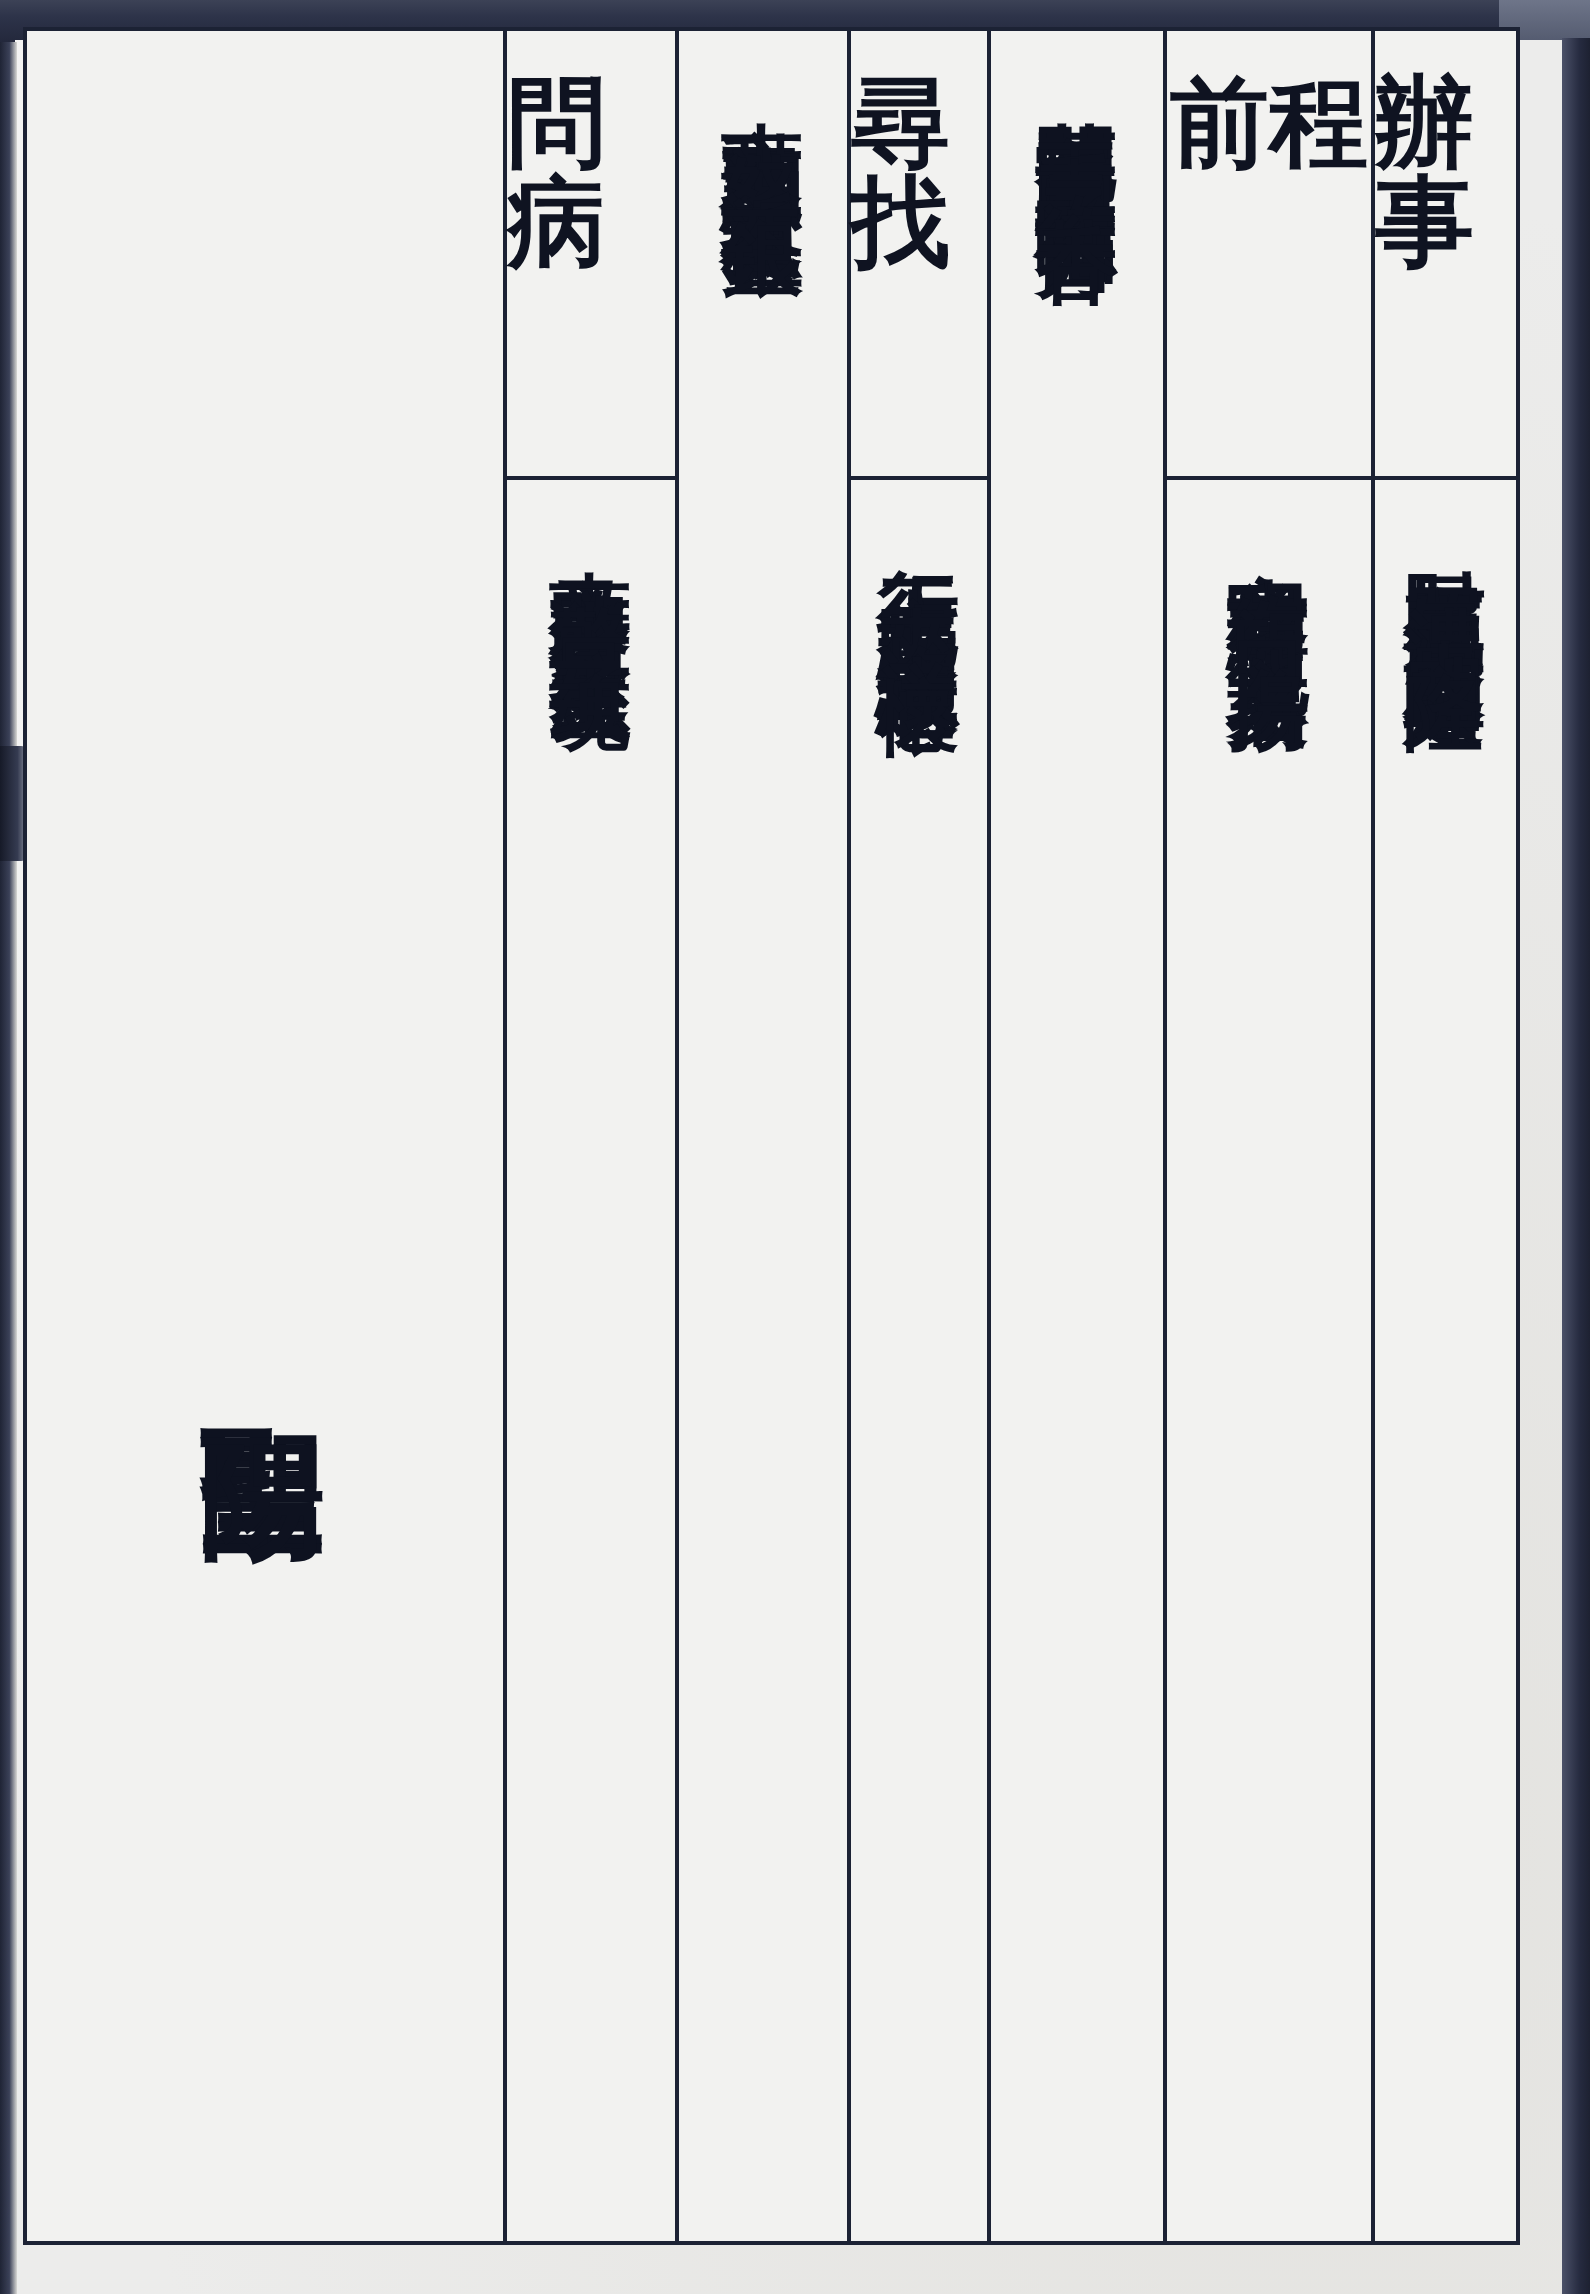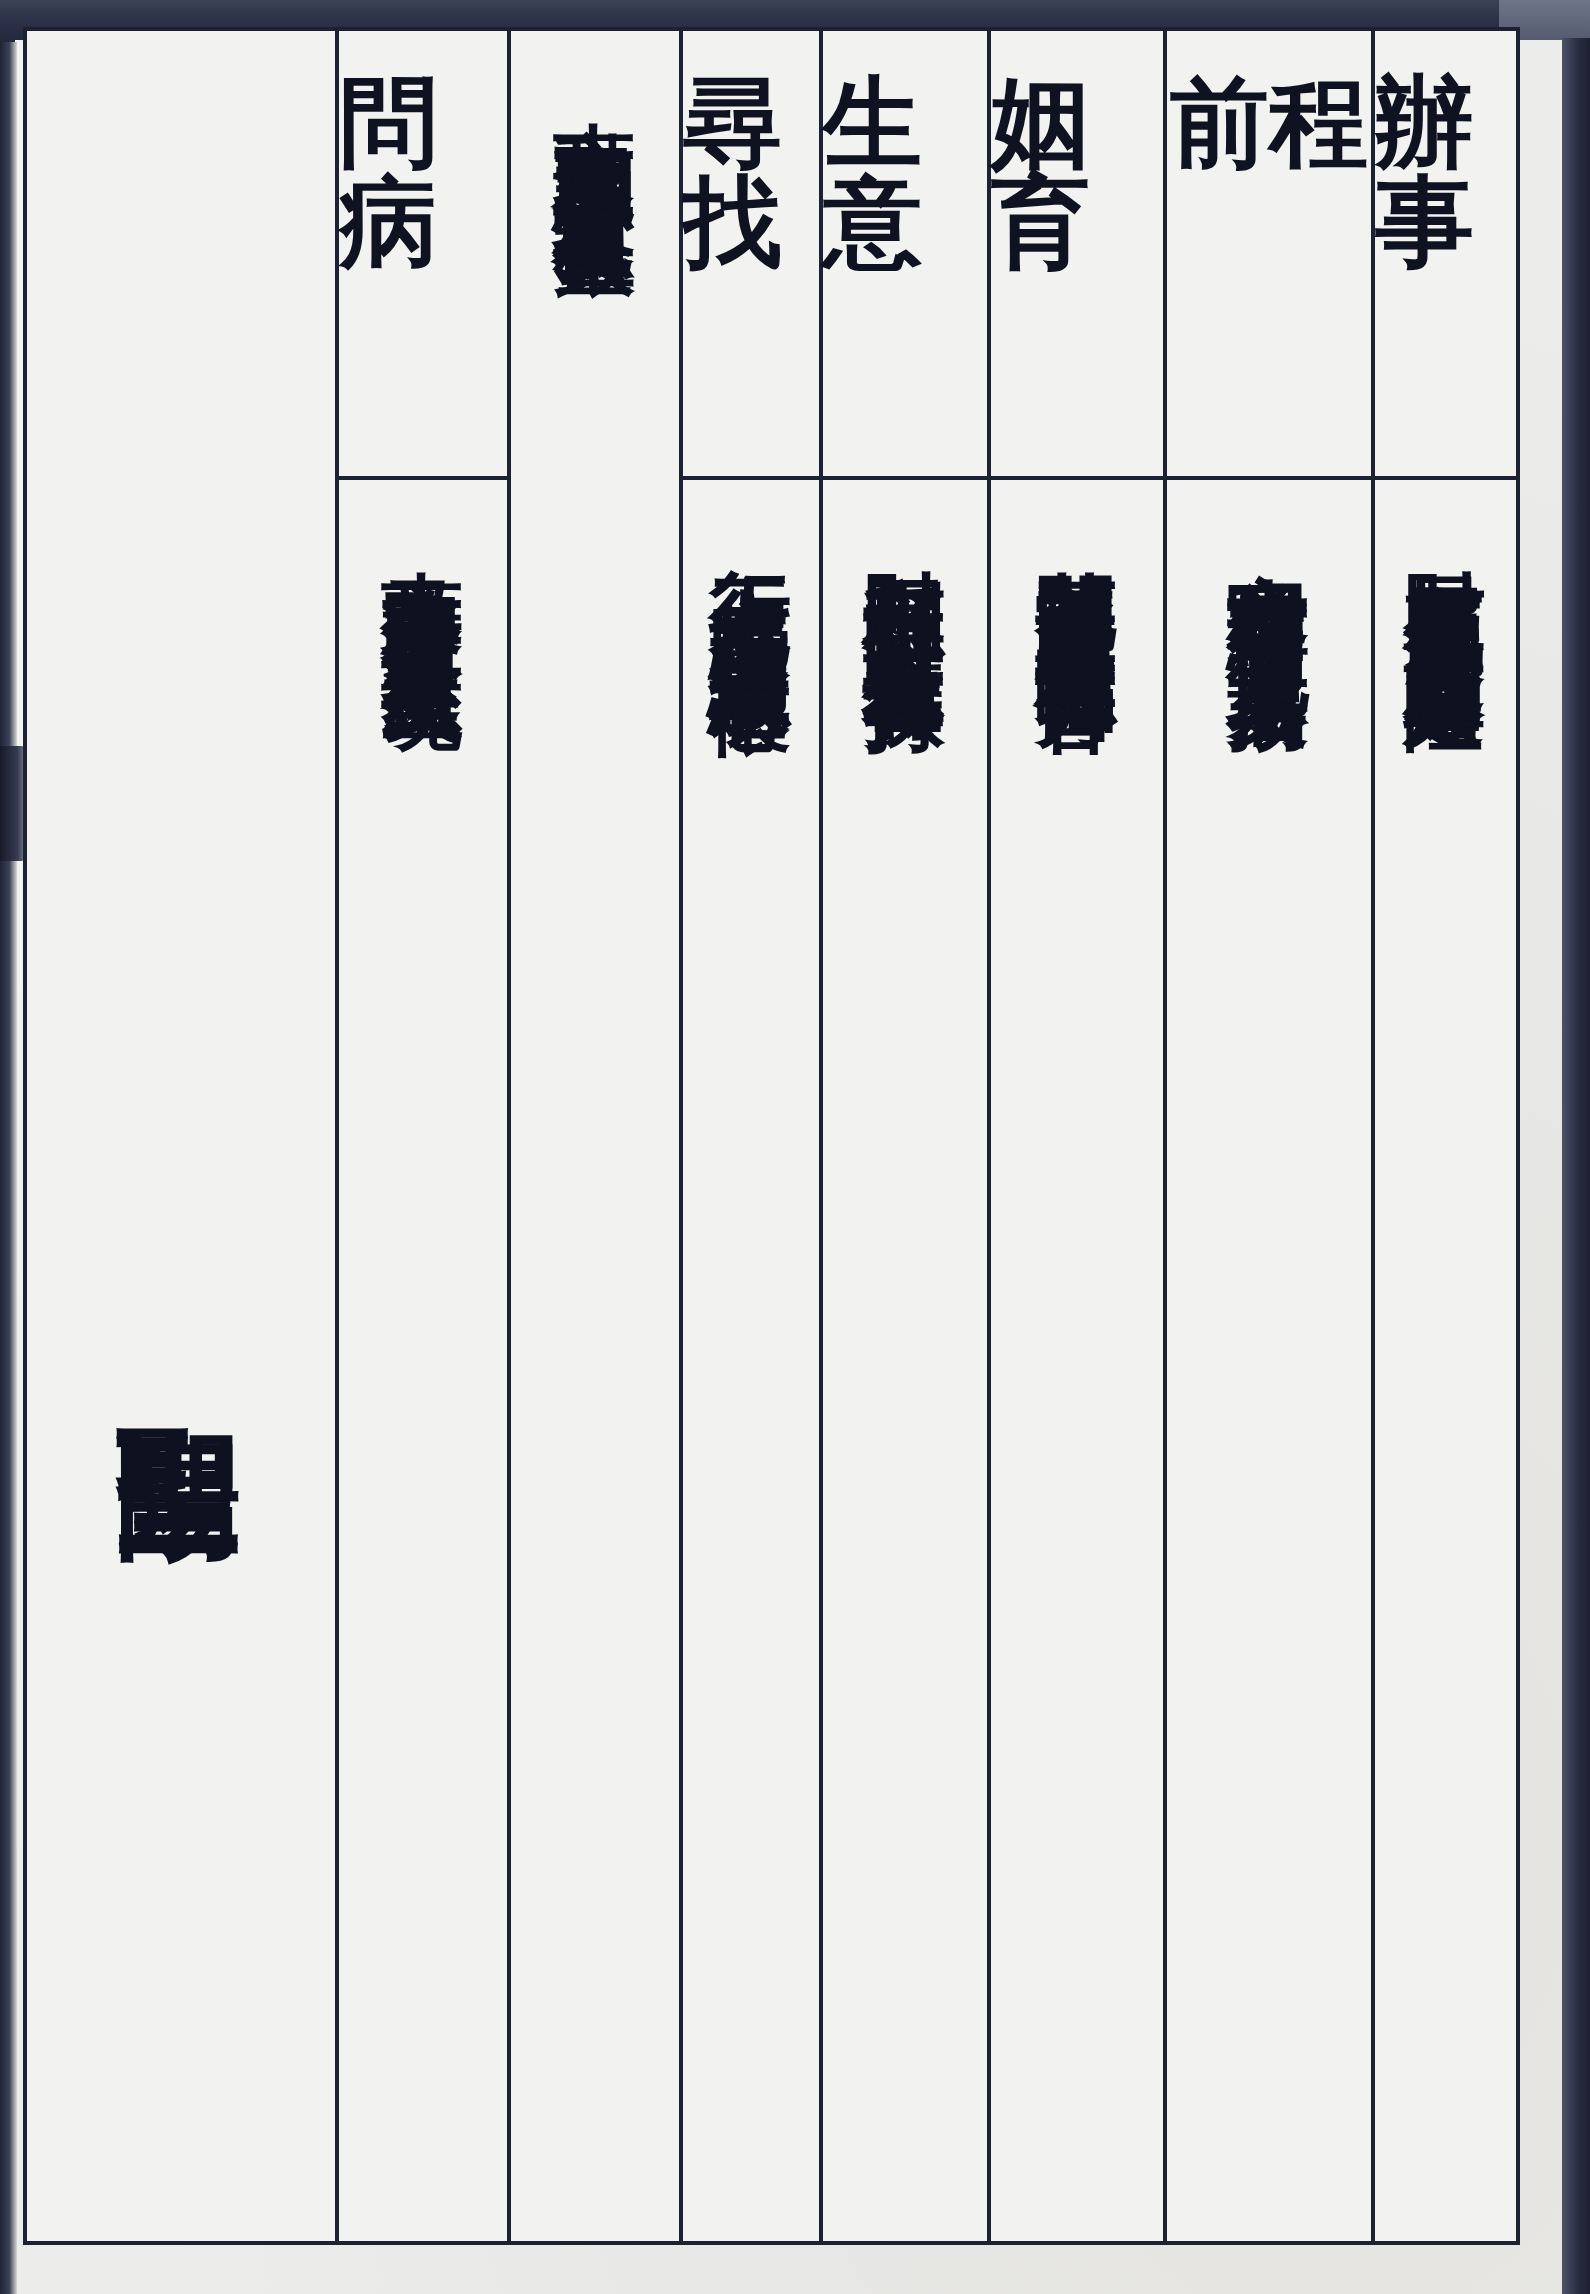--- a/index.html
+++ b/index.html
@@ -207,42 +207,28 @@
       </div>
       <div class="col-body">
         <div class="phrase-wrap">
           <div class="vline">富貴前程終有望</div>
           <div class="vline">他日八方美名揚</div>
         </div>
       </div>
     </div>
 
     <div class="col" style="width:176px">
-      <div class="col-head">
-        <span>姻育</span>
-      </div>
       <div class="col-body">
         <div class="phrase-wrap">
           <div class="vline">花開富貴兩重喜</div>
           <div class="vline">子臨福德自芳香</div>
         </div>
       </div>
     </div>
 
-    <div class="col" style="width:168px">
-      <div class="col-head">
-        <span>生意</span>
-      </div>
-      <div class="col-body">
-        <div class="phrase-wrap">
-          <div class="vline">財利平穩正合時</div>
-          <div class="vline">應來生世有扶持</div>
-        </div>
-      </div>
-    </div>
 
     <div class="col" style="width:140px">
       <div class="col-head">
         <span>尋找</span>
       </div>
       <div class="col-body">
         <div class="phrase-wrap">
           <div class="vline">行人三七定歸來</div>
           <div class="vline">物逢庚幸遂心懷</div>
         </div>

